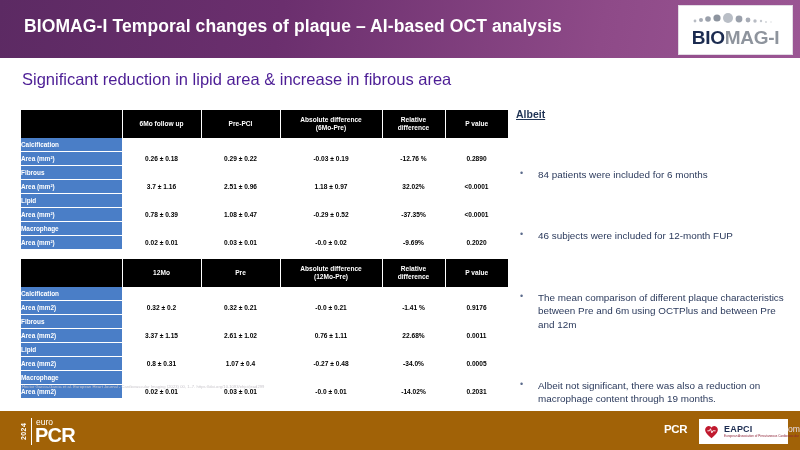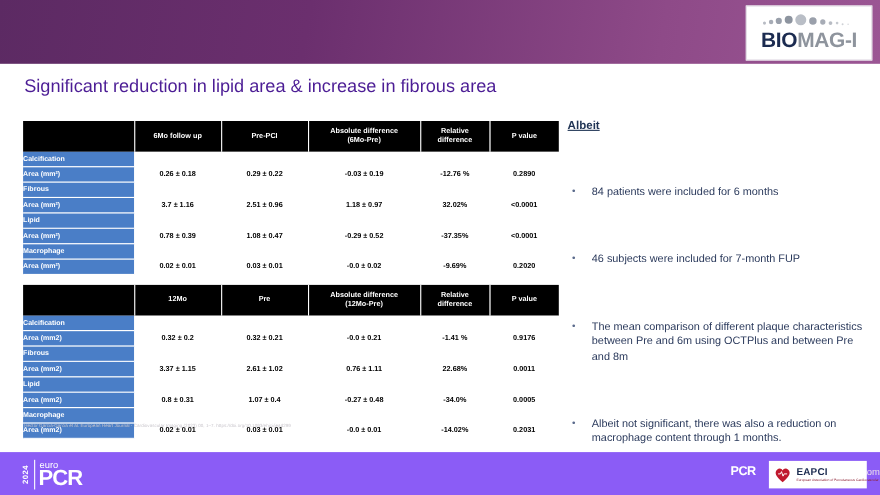--- a/index.html
+++ b/index.html
@@ -84,21 +84,21 @@
     font-size:9.9px;line-height:13.4px;color:#2b3a5c;margin-top:48px;
   }
   ul.bullets li::before{
     content:"\2022";position:absolute;left:4px;top:-1px;
     color:#5b6b8c;font-size:9px;
   }
 
   
   .footer{
     position:absolute;left:0;top:411px;width:800px;height:39px;
-    background:#8b5cf6;
+    background:#a16207;
   }
   .footer-logo{position:absolute;left:18px;top:5px;width:96px;height:30px;}
   .fl-year{
     position:absolute;left:0;top:2px;width:11px;height:27px;
     color:#ffffff;font-size:7px;font-weight:bold;letter-spacing:.4px;
     writing-mode:vertical-rl;transform:rotate(180deg);
     display:flex;align-items:center;justify-content:center;
   }
   .fl-bar{position:absolute;left:13px;top:2px;width:1.4px;height:27px;background:#ffffff;}
   .fl-euro{position:absolute;left:18px;top:1px;color:#ffffff;font-size:8.5px;}
@@ -119,20 +119,21 @@
   .eapci-txt{margin-left:4px;line-height:1.05;}
   .eapci-name{font-size:9px;font-weight:bold;color:#1b2b50;letter-spacing:.2px;}
   .eapci-sub{font-size:3.1px;color:#8d2135;white-space:nowrap;}
 </style>
 </head>
 <body>
 
 <div class="slide">
 
   <div class="header">
+    <div class="header-title">BIOMAG-I Temporal changes of plaque – AI-based OCT analysis</div>
 
     <div class="logo-box">
       <svg class="logo-dots" viewBox="0 0 113 16">
         <circle cx="16" cy="11" r="1.4" fill="#b8bcc4"></circle>
         <circle cx="22" cy="10" r="2.0" fill="#a7acb6"></circle>
         <circle cx="29" cy="9" r="2.8" fill="#9aa0ab"></circle>
         <circle cx="38" cy="8" r="3.6" fill="#8d949f"></circle>
         <circle cx="49" cy="8" r="5.0" fill="#b9bec6"></circle>
         <circle cx="60" cy="9" r="3.4" fill="#9aa0ab"></circle>
         <circle cx="69" cy="10" r="2.4" fill="#a7acb6"></circle>
@@ -311,23 +312,23 @@
     </tbody>
       </table>
   </div>
 
   <div class="citation">Hector Garcia-Garcia et al. European Heart Journal - Cardiovascular Imaging (2023) 00, 1–7. https://doi.org/10.1093/ehjci/jead299</div>
 
   <div class="results">
     <div class="results-title">Albeit</div>
     <ul class="bullets">
       <li>84 patients were included for 6 months</li>
-      <li>46 subjects were included for 7-month FUP</li>
-      <li>The mean comparison of different plaque characteristics between Pre and 6m using OCTPlus and between Pre and 8m</li>
-      <li>Albeit not significant, there was also a reduction on macrophage content through 1 months.</li>
+      <li>46 subjects were included for 12-month FUP</li>
+      <li>The mean comparison of different plaque characteristics between Pre and 6m using OCTPlus and between Pre and 12m</li>
+      <li>Albeit not significant, there was also a reduction on macrophage content through 19 months.</li>
     </ul>
   </div>
 
   <div class="footer">
     <div class="footer-logo">
       <div class="fl-year">2024</div>
       <div class="fl-bar"></div>
       <div class="fl-euro">euro</div>
       <div class="fl-pcr">PCR</div>
     </div>

